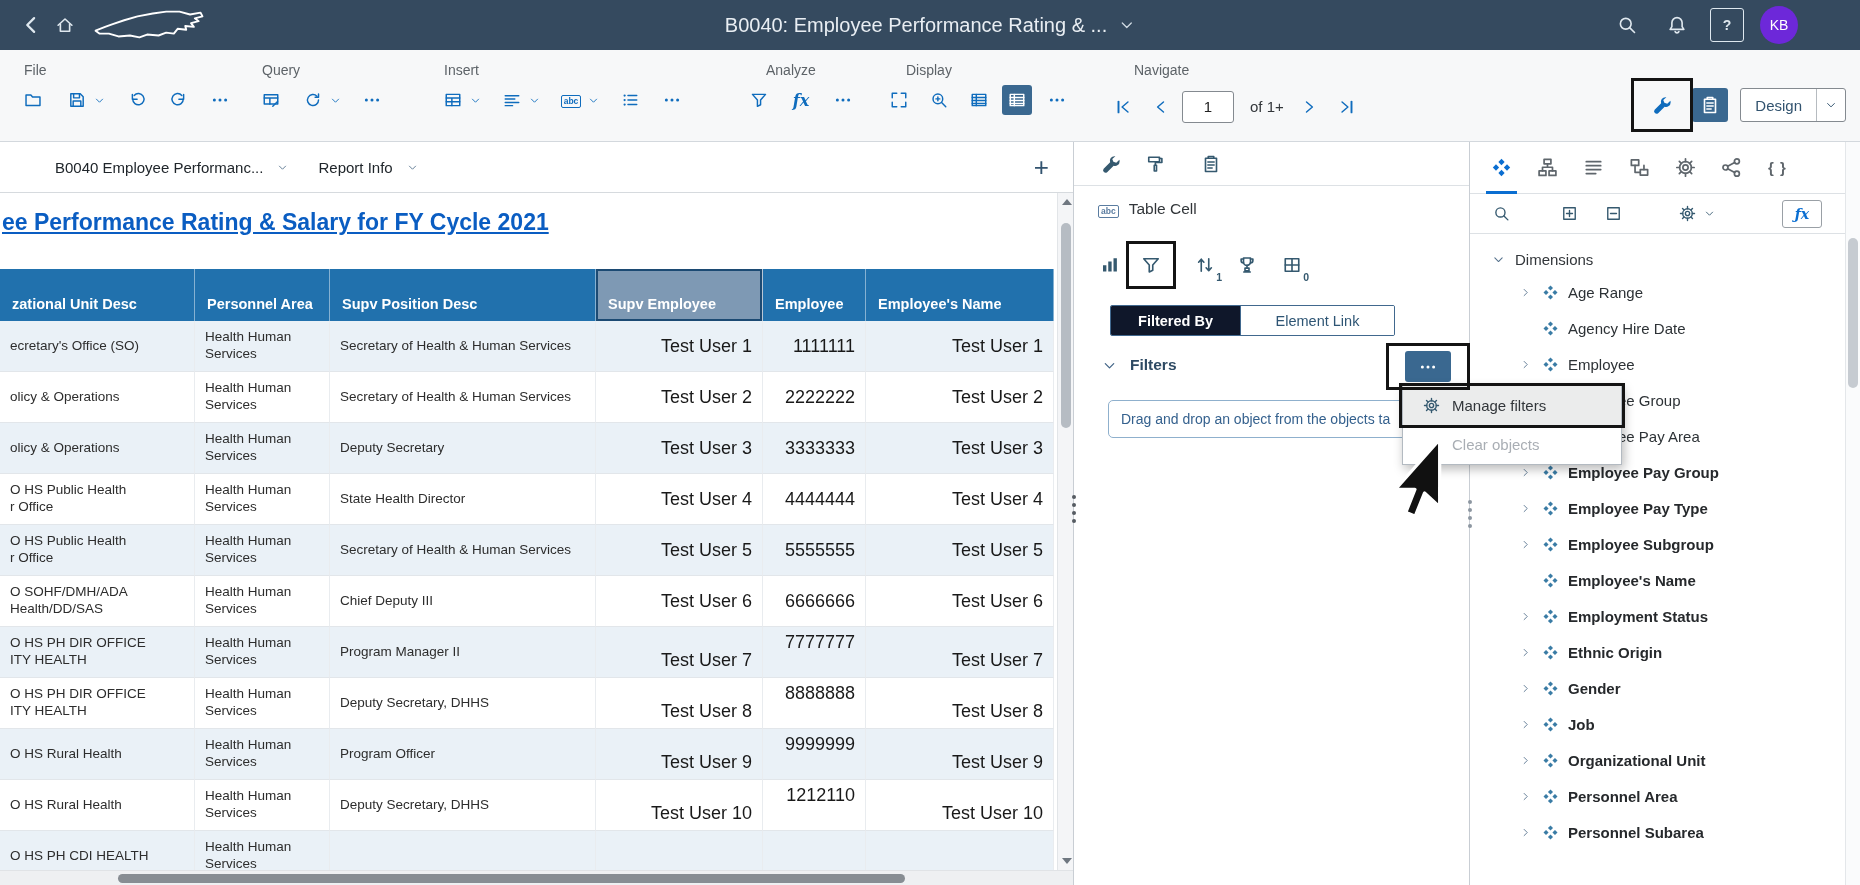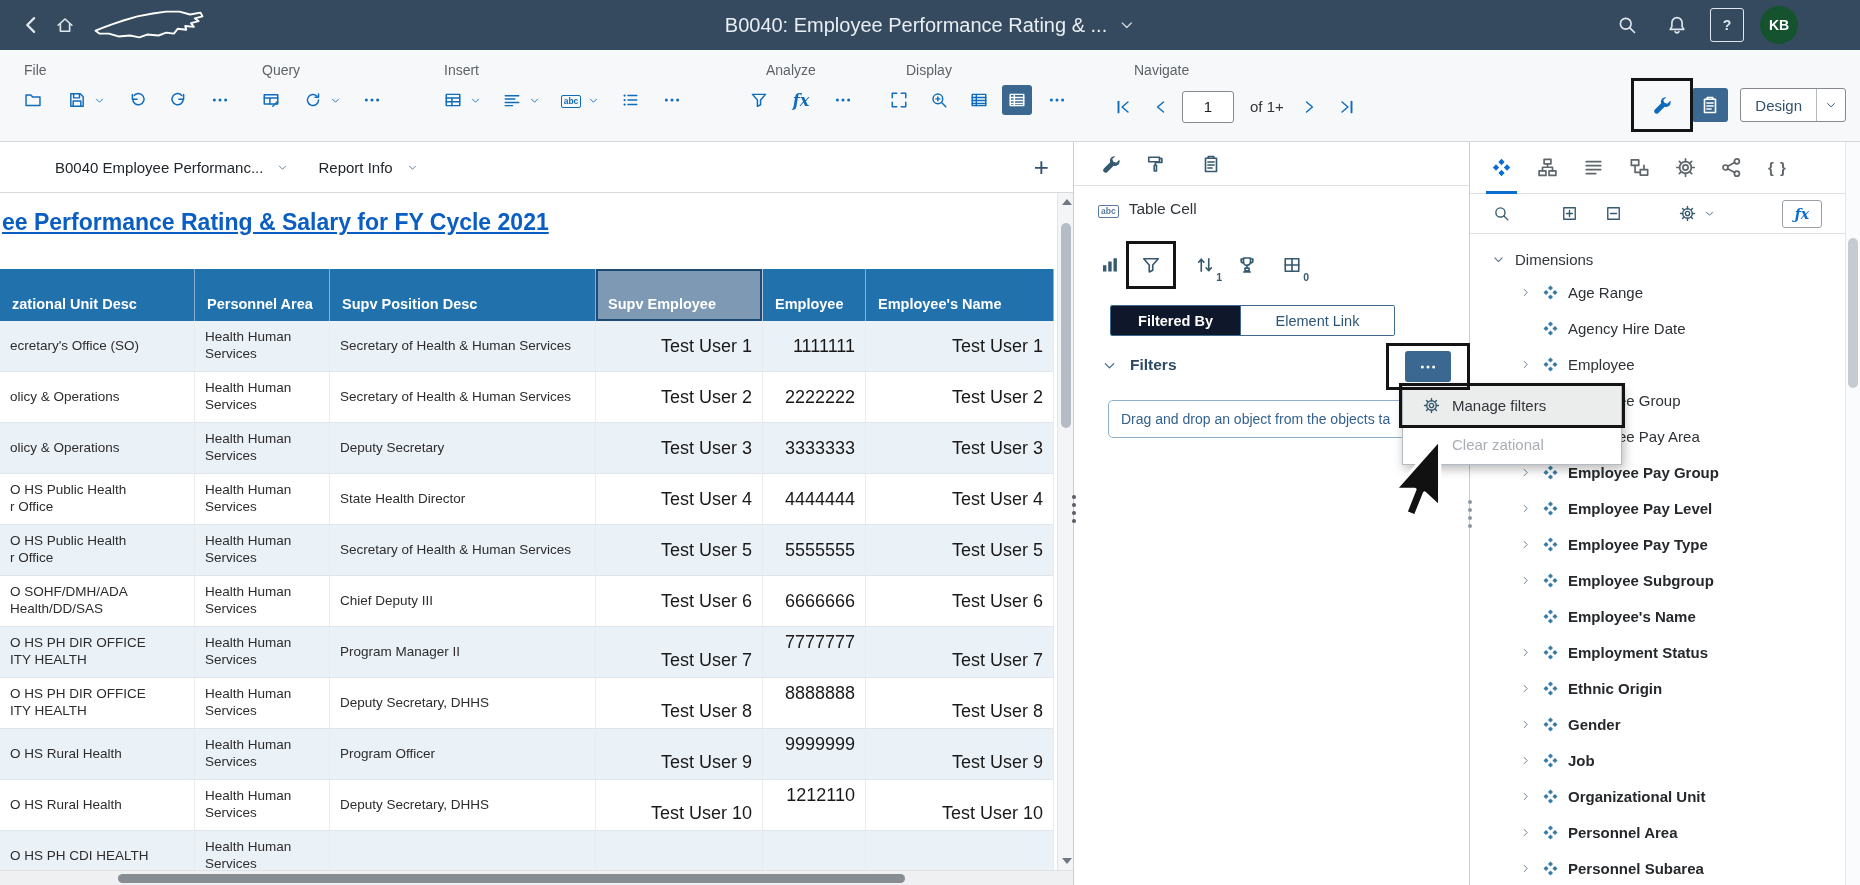--- a/index.html
+++ b/index.html
@@ -12,21 +12,21 @@
 
 .shell{position:relative;height:50px;background:#354a5f;display:flex;align-items:center;color:#e9eef3;padding:0 14px;z-index:10}
 .shell .ibtn{width:34px;height:34px;display:flex;align-items:center;justify-content:center;color:#dfe8ef}
 .shell .ibtn svg{width:20px;height:20px}
 .nc-logo{margin-left:8px;display:block}
 .shell-title{position:absolute;left:50%;transform:translateX(-50%);display:flex;align-items:center;gap:12px;font-size:20px;white-space:nowrap;color:#e9eef3}
 .shell-title .tchevsm{width:16px;height:16px;color:#cfdae3}
 .shell-right{margin-left:auto;display:flex;align-items:center;gap:16px;padding-right:48px}
 .help-btn{width:24px;height:24px;border:1.7px solid #dfe8ef;border-radius:50%;display:flex;align-items:center;justify-content:center}
 .qm{font-size:14px;font-weight:bold;color:#dfe8ef}
-.avatar{width:38px;height:38px;border-radius:50%;background:#14532d;color:#fff;font-size:14px;font-weight:bold;display:flex;align-items:center;justify-content:center}
+.avatar{width:38px;height:38px;border-radius:50%;background:#6d28d9;color:#fff;font-size:14px;font-weight:normal;display:flex;align-items:center;justify-content:center}
 
 
 .toolbar{position:relative;height:92px;background:#f7f8f9;border-bottom:1px solid #d3d8dd;z-index:5}
 .tgroup{position:absolute;top:12px}
 .tlabel{font-size:14px;color:#5d6368;margin:0 0 7px 6px}
 .ibar{display:flex;align-items:center}
 .ibtn{min-width:30px;height:30px;display:inline-flex;align-items:center;justify-content:center;color:#0f6cbd;border-radius:3px;position:relative}
 .ibtn svg{width:18px;height:18px}
 .chevbtn{min-width:15px;width:15px;height:30px;display:inline-flex;align-items:center;justify-content:center;color:#0f6cbd}
 .chevbtn svg{width:11px;height:11px}
@@ -1107,36 +1107,20 @@
               </svg>
             </span>
             <span class="dimicon">
               <svg viewBox="0 0 16 16" fill="none" stroke="currentColor" stroke-width="1.3" stroke-linecap="round" stroke-linejoin="round">
                 <path d="M8 1.4l2.4 2.4L8 6.2 5.6 3.8z" fill="currentColor" stroke="none"></path>
                 <path d="M3.8 5.6l2.4 2.4-2.4 2.4L1.4 8z" fill="currentColor" stroke="none"></path>
                 <path d="M12.2 5.6l2.4 2.4-2.4 2.4L9.8 8z" fill="currentColor" stroke="none"></path>
                 <path d="M8 9.8l2.4 2.4L8 14.6l-2.4-2.4z" fill="currentColor" stroke="none"></path>
               </svg>
             </span>
-            <span class="tlabel2 bold">Employee Pay Level</span>
-          </div>
-          <div class="titem">
-            <span class="tchev">
-              <svg viewBox="0 0 16 16" fill="none" stroke="currentColor" stroke-width="1.3" stroke-linecap="round" stroke-linejoin="round">
-                <path d="M6 3.5L10.5 8 6 12.5"></path>
-              </svg>
-            </span>
-            <span class="dimicon">
-              <svg viewBox="0 0 16 16" fill="none" stroke="currentColor" stroke-width="1.3" stroke-linecap="round" stroke-linejoin="round">
-                <path d="M8 1.4l2.4 2.4L8 6.2 5.6 3.8z" fill="currentColor" stroke="none"></path>
-                <path d="M3.8 5.6l2.4 2.4-2.4 2.4L1.4 8z" fill="currentColor" stroke="none"></path>
-                <path d="M12.2 5.6l2.4 2.4-2.4 2.4L9.8 8z" fill="currentColor" stroke="none"></path>
-                <path d="M8 9.8l2.4 2.4L8 14.6l-2.4-2.4z" fill="currentColor" stroke="none"></path>
-              </svg>
-            </span>
             <span class="tlabel2 bold">Employee Pay Type</span>
           </div>
           <div class="titem">
             <span class="tchev">
               <svg viewBox="0 0 16 16" fill="none" stroke="currentColor" stroke-width="1.3" stroke-linecap="round" stroke-linejoin="round">
                 <path d="M6 3.5L10.5 8 6 12.5"></path>
               </svg>
             </span>
             <span class="dimicon">
               <svg viewBox="0 0 16 16" fill="none" stroke="currentColor" stroke-width="1.3" stroke-linecap="round" stroke-linejoin="round">
@@ -1298,21 +1282,21 @@
           <svg viewBox="0 0 16 16" fill="none" stroke="currentColor" stroke-width="1.3" stroke-linecap="round" stroke-linejoin="round">
             <circle cx="8" cy="8" r="2"></circle>
             <circle cx="8" cy="8" r="4.5"></circle>
             <path d="M8 1.4v2.1M8 12.5v2.1M1.4 8h2.1M12.5 8h2.1M3.3 3.3l1.5 1.5M11.2 11.2l1.5 1.5M12.7 3.3l-1.5 1.5M4.8 11.2l-1.5 1.5"></path>
           </svg>
         </span>
       <span>Manage filters</span>
       <span class="anno-in" style="inset:-3px -4px"></span>
     </div>
     <div class="mitem disabled">
-      <span>Clear zational</span>
+      <span>Clear objects</span>
     </div>
   </div>
 
   <div class="cursor">
     <svg width="56" height="84" viewBox="0 0 24 36">
       <polygon points="23,1 23,30 16.5,24 12.5,34 8.5,32.3 12.4,22.5 4,22.5" fill="#111" stroke="#fff" stroke-width="1.4" stroke-linejoin="round"></polygon>
     </svg>
   </div>
 
 </div>

